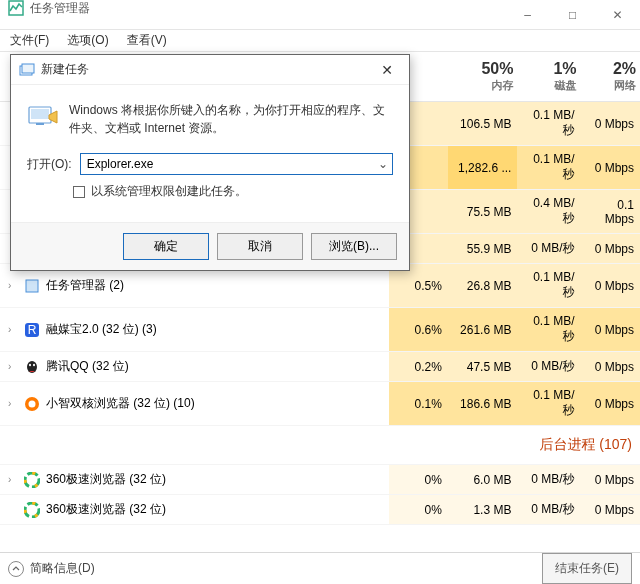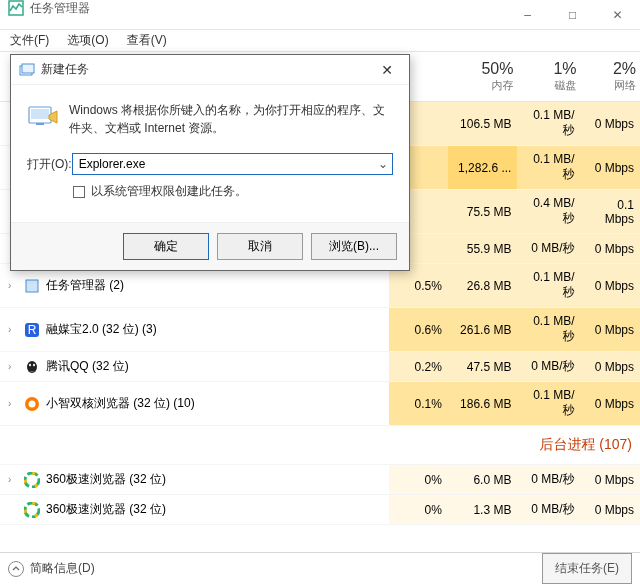--- a/index.html
+++ b/index.html
@@ -6,21 +6,21 @@
 body{width:640px;height:584px;background:#fff;overflow:hidden;position:relative}
 .titlebar{height:30px;display:flex;align-items:flex-start;padding-left:8px;background:#fff;border-bottom:1px solid #e5e5e5}
 .titlebar .app-icon{width:16px;height:16px;margin-right:6px}
 .titlebar .title{flex:1;color:#555}
 .winbtns{display:flex;height:100%}
 .winbtn{width:45px;display:flex;align-items:center;justify-content:center;color:#666}
 .menubar{height:22px;display:flex;align-items:center;padding-left:8px;border-bottom:1px solid #e5e5e5;gap:14px;color:#333}
 .menuitem{padding:2px 2px}
 .content{position:relative;height:500px;overflow:hidden}
 table{border-collapse:collapse;width:100%}
-th{padding:8px 4px;text-align:right;color:#555;font-weight:normal;border-bottom:1px solid #e5e5e5;vertical-align:bottom}
+th{padding:8px 4px;text-align:right;color:#555;font-weight:bold;border-bottom:1px solid #e5e5e5;vertical-align:bottom}
 th.name{text-align:left;padding-left:10px}
 th .pct{font-size:16px;color:#333}
 th .lbl{font-size:11px;color:#777}
 td{padding:6px 6px;text-align:right;border-bottom:1px solid #f4f4f4;height:28px}
 td.name{text-align:left;padding-left:8px}
 td.name .row{display:flex;align-items:center;gap:6px}
 .heat0{background:#fff8e7}
 .heat1{background:#ffefc6}
 .heat2{background:#ffe49d}
 tbody tr:nth-child(2) td.mem{background:#ffd873}
@@ -32,21 +32,21 @@
 
 .dialog{position:absolute;left:10px;top:54px;width:400px;background:#fff;border:1px solid #666;box-shadow:2px 3px 10px rgba(0,0,0,.25)}
 .dlg-title{height:30px;display:flex;align-items:center;padding:0 8px;background:#fff;border-bottom:1px solid #eee}
 .dlg-title .icon{width:16px;height:16px;margin-right:6px}
 .dlg-title .txt{flex:1;color:#333}
 .dlg-close{width:28px;text-align:center;font-size:14px;color:#333}
 .dlg-body{padding:16px 16px 8px}
 .dlg-msg{display:flex;gap:10px;margin-bottom:16px}
 .run-icon{width:32px;height:30px;flex:none}
 .dlg-msg .text{color:#333;line-height:1.5}
-.field{display:flex;align-items:center;margin-bottom:8px}
+.field{display:flex;align-items:center;gap:8px;margin-bottom:8px}
 .field label{color:#333;white-space:nowrap}
 .combo{flex:1;display:flex;border:1.5px solid #1a6bbd}
 .combo input{flex:1;border:none;padding:3px 6px;font-size:12px;outline:none}
 .combo .caret{width:18px;display:flex;align-items:center;justify-content:center;color:#555}
 .chk{display:flex;align-items:center;gap:6px;margin-left:46px;margin-bottom:14px;color:#333}
 .chk .box{width:12px;height:12px;border:1px solid #666}
 .dlg-btns{display:flex;justify-content:flex-end;gap:8px;padding:10px 12px;border-top:1px solid #eee;background:#f7f7f7}
 .dlg-btn{width:86px;padding:4px 0;text-align:center;border:1px solid #999;background:#efefef}
 .dlg-btn.primary{border:1.5px solid #1a6bbd}
 .proc-icon{width:16px;height:16px;flex:none}

